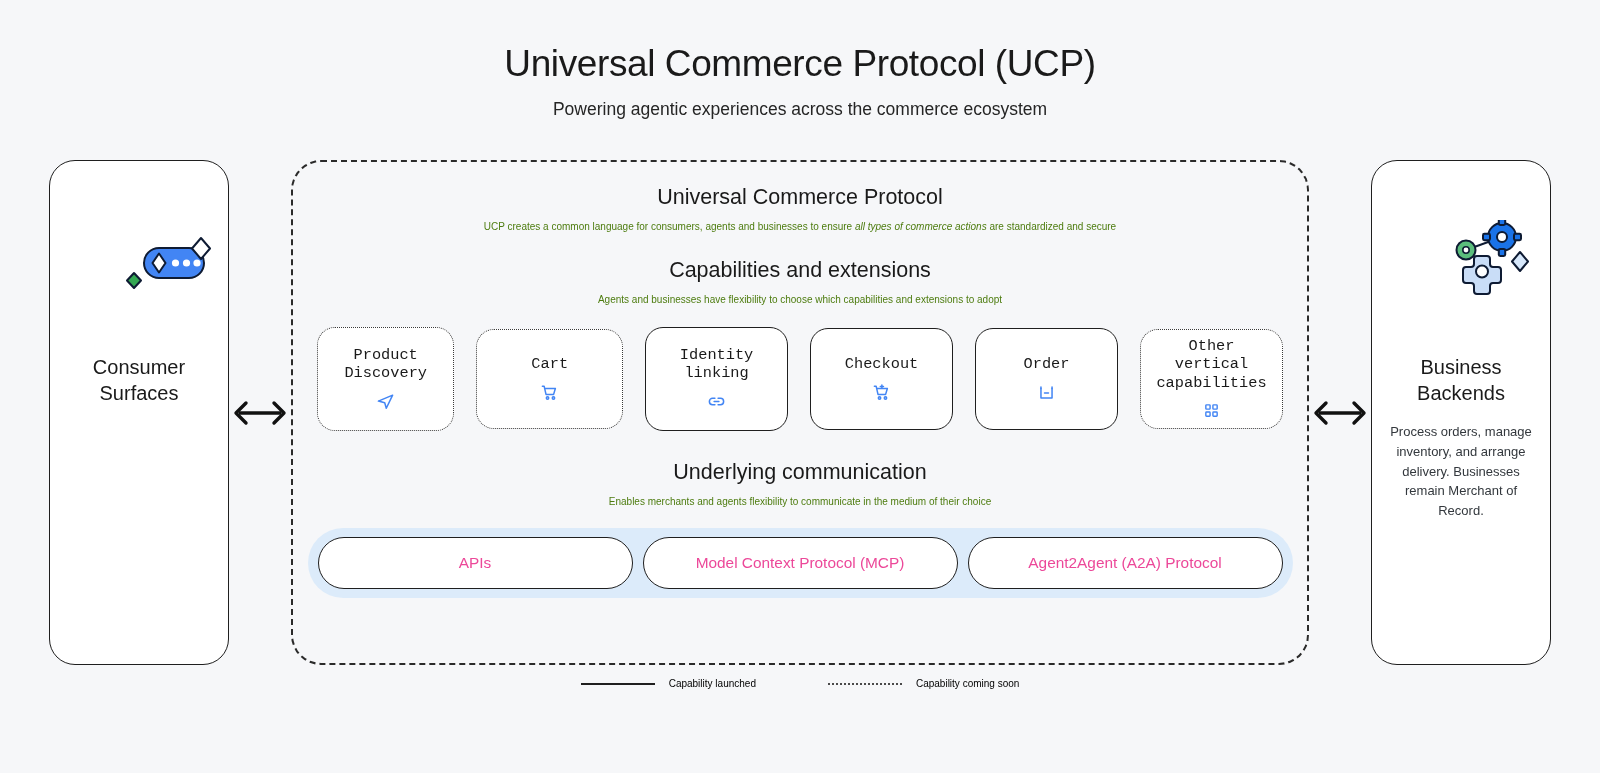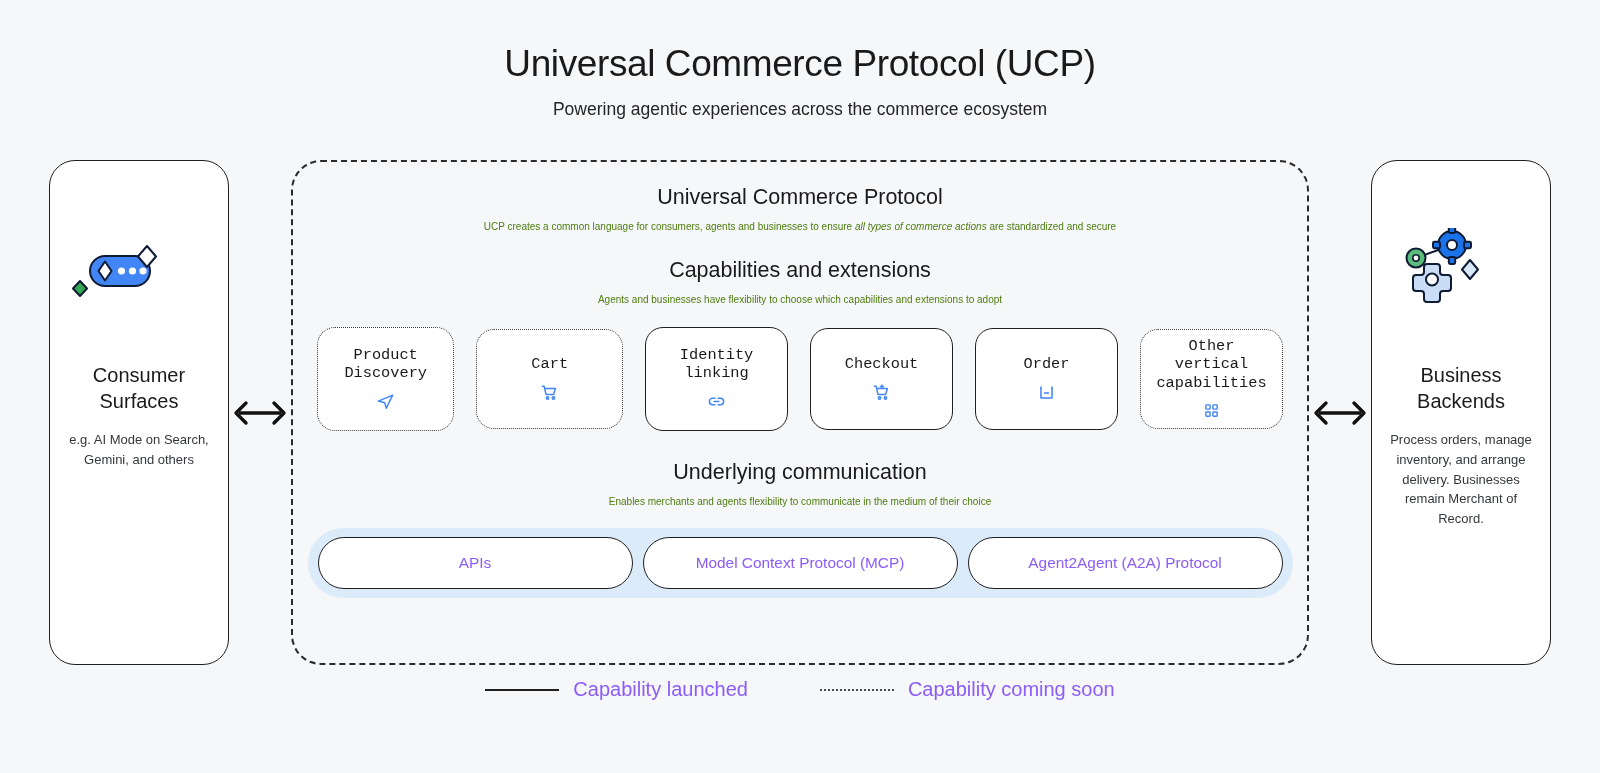--- a/index.html
+++ b/index.html
@@ -30,22 +30,22 @@
     display: flex; align-items: flex-start; justify-content: center;
   }
 
   
   .side-panel {
     width: 180px; height: 505px;
     background: #ffffff;
     border: 1.6px solid #1f1f1f;
     border-radius: 26px;
     display: flex; flex-direction: column;
-    align-items: flex-start;
-    padding: 12px 14px;
+    align-items: flex-end;
+    padding: 4px 14px;
     flex: 0 0 auto;
   }
   .side-panel .icon-wrap {
     height: 190px; display: flex; align-items: center; justify-content: center;
   }
   .panel-title {
     font-size: 20px; line-height: 1.28; text-align: center;
     color: #1a1a1a; font-weight: 400;
   }
   .panel-desc {
@@ -125,36 +125,36 @@
     padding: 0 10px;
     gap: 10px;
   }
   .proto-pill {
     flex: 1 1 0;
     height: 52px;
     background: #ffffff;
     border: 1.7px solid #1f1f1f;
     border-radius: 28px;
     display: flex; align-items: center; justify-content: center;
-    font-size: 15.4px; color: #8b5cf6; font-weight: 400;
+    font-size: 15.4px; color: #ec4899; font-weight: 400;
     text-align: center;
   }
 
   
   .legend {
     position: absolute; left: 0; top: 678px; width: 1600px;
     display: flex; align-items: center; justify-content: center; gap: 72px;
   }
   .legend-item { display: flex; align-items: center; gap: 14px; }
   .legend-swatch { width: 74px; height: 2px; }
   .legend-swatch.solid { background: #1f1f1f; height: 2px; }
   .legend-swatch.dotted {
     height: 0; border-top: 2.2px dotted #4a4a4a; background: none;
   }
-  .legend-text { font-size: 20px; color: #8b5cf6; }
+  .legend-text { font-size: 10px; color: #000000; }
 </style>
 </head>
 <body>
 
 <div class="page">
 
   <div class="header">
     <div class="title">Universal Commerce Protocol (UCP)</div>
     <div class="subtitle">Powering agentic experiences across the commerce ecosystem</div>
   </div>
@@ -167,21 +167,20 @@
           <rect x="26" y="26" width="60" height="30" rx="15" fill="#4285f4" stroke="#0e1b33" stroke-width="2"></rect>
           <path d="M41 31.5 L47.5 41 L41 50.5 L34.5 41 Z" fill="#ffffff" stroke="#0e1b33" stroke-width="2" stroke-linejoin="round"></path>
           <circle cx="57.5" cy="41" r="3.6" fill="#ffffff"></circle>
           <circle cx="68.5" cy="41" r="3.6" fill="#ffffff"></circle>
           <circle cx="79" cy="41" r="3.6" fill="#ffffff"></circle>
           <path d="M83 16 L92 26.5 L83 37 L74 26.5 Z" fill="#ffffff" stroke="#0e1b33" stroke-width="2" stroke-linejoin="round"></path>
           <path d="M16 51 L23 58.5 L16 66 L9 58.5 Z" fill="#34a853" stroke="#0e1b33" stroke-width="2" stroke-linejoin="round"></path>
         </svg>
       </div>
       <div class="panel-title">Consumer Surfaces</div>
-      <div class="panel-desc">e.g. AI Mode on Search, Gemini, and others</div>
     </div>
 
     <div class="connector">
       <svg width="54" height="30" viewBox="0 0 54 30">
         <line x1="6" y1="15" x2="48" y2="15" stroke="#111" stroke-width="3.4"></line>
         <path d="M13 5 L3 15 L13 25" fill="none" stroke="#111" stroke-width="3.4" stroke-linecap="round" stroke-linejoin="round"></path>
         <path d="M41 5 L51 15 L41 25" fill="none" stroke="#111" stroke-width="3.4" stroke-linecap="round" stroke-linejoin="round"></path>
       </svg>
     </div>
 

